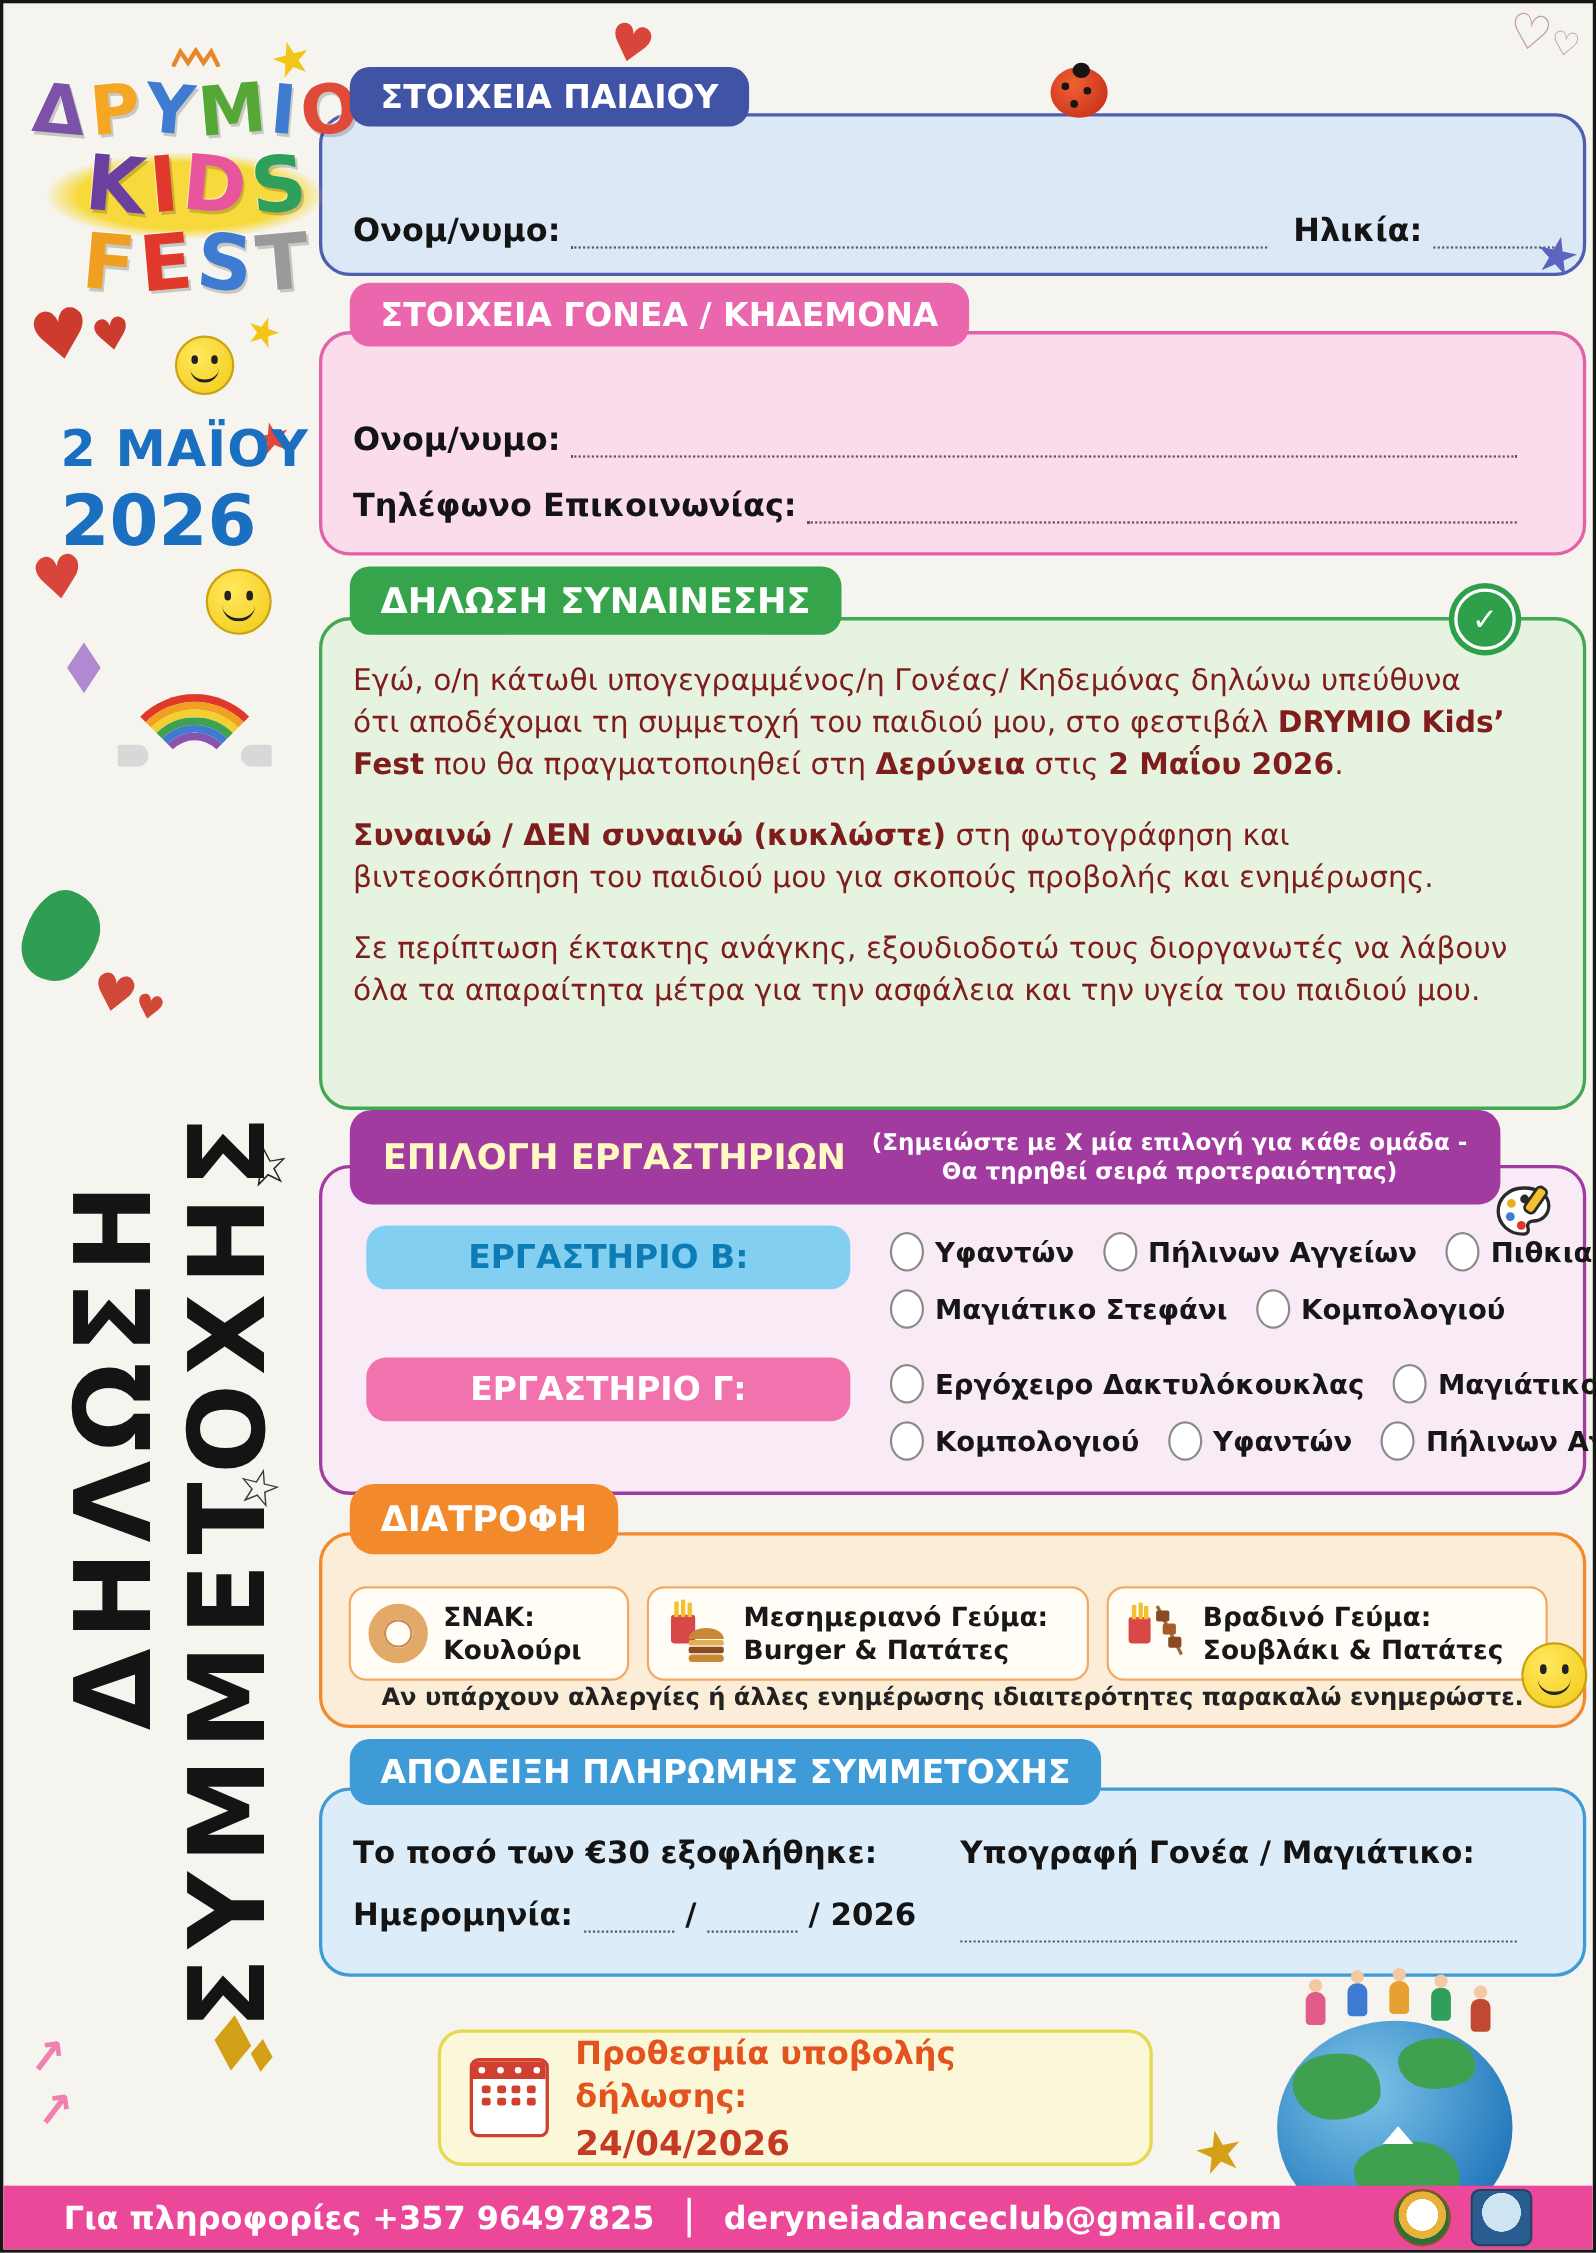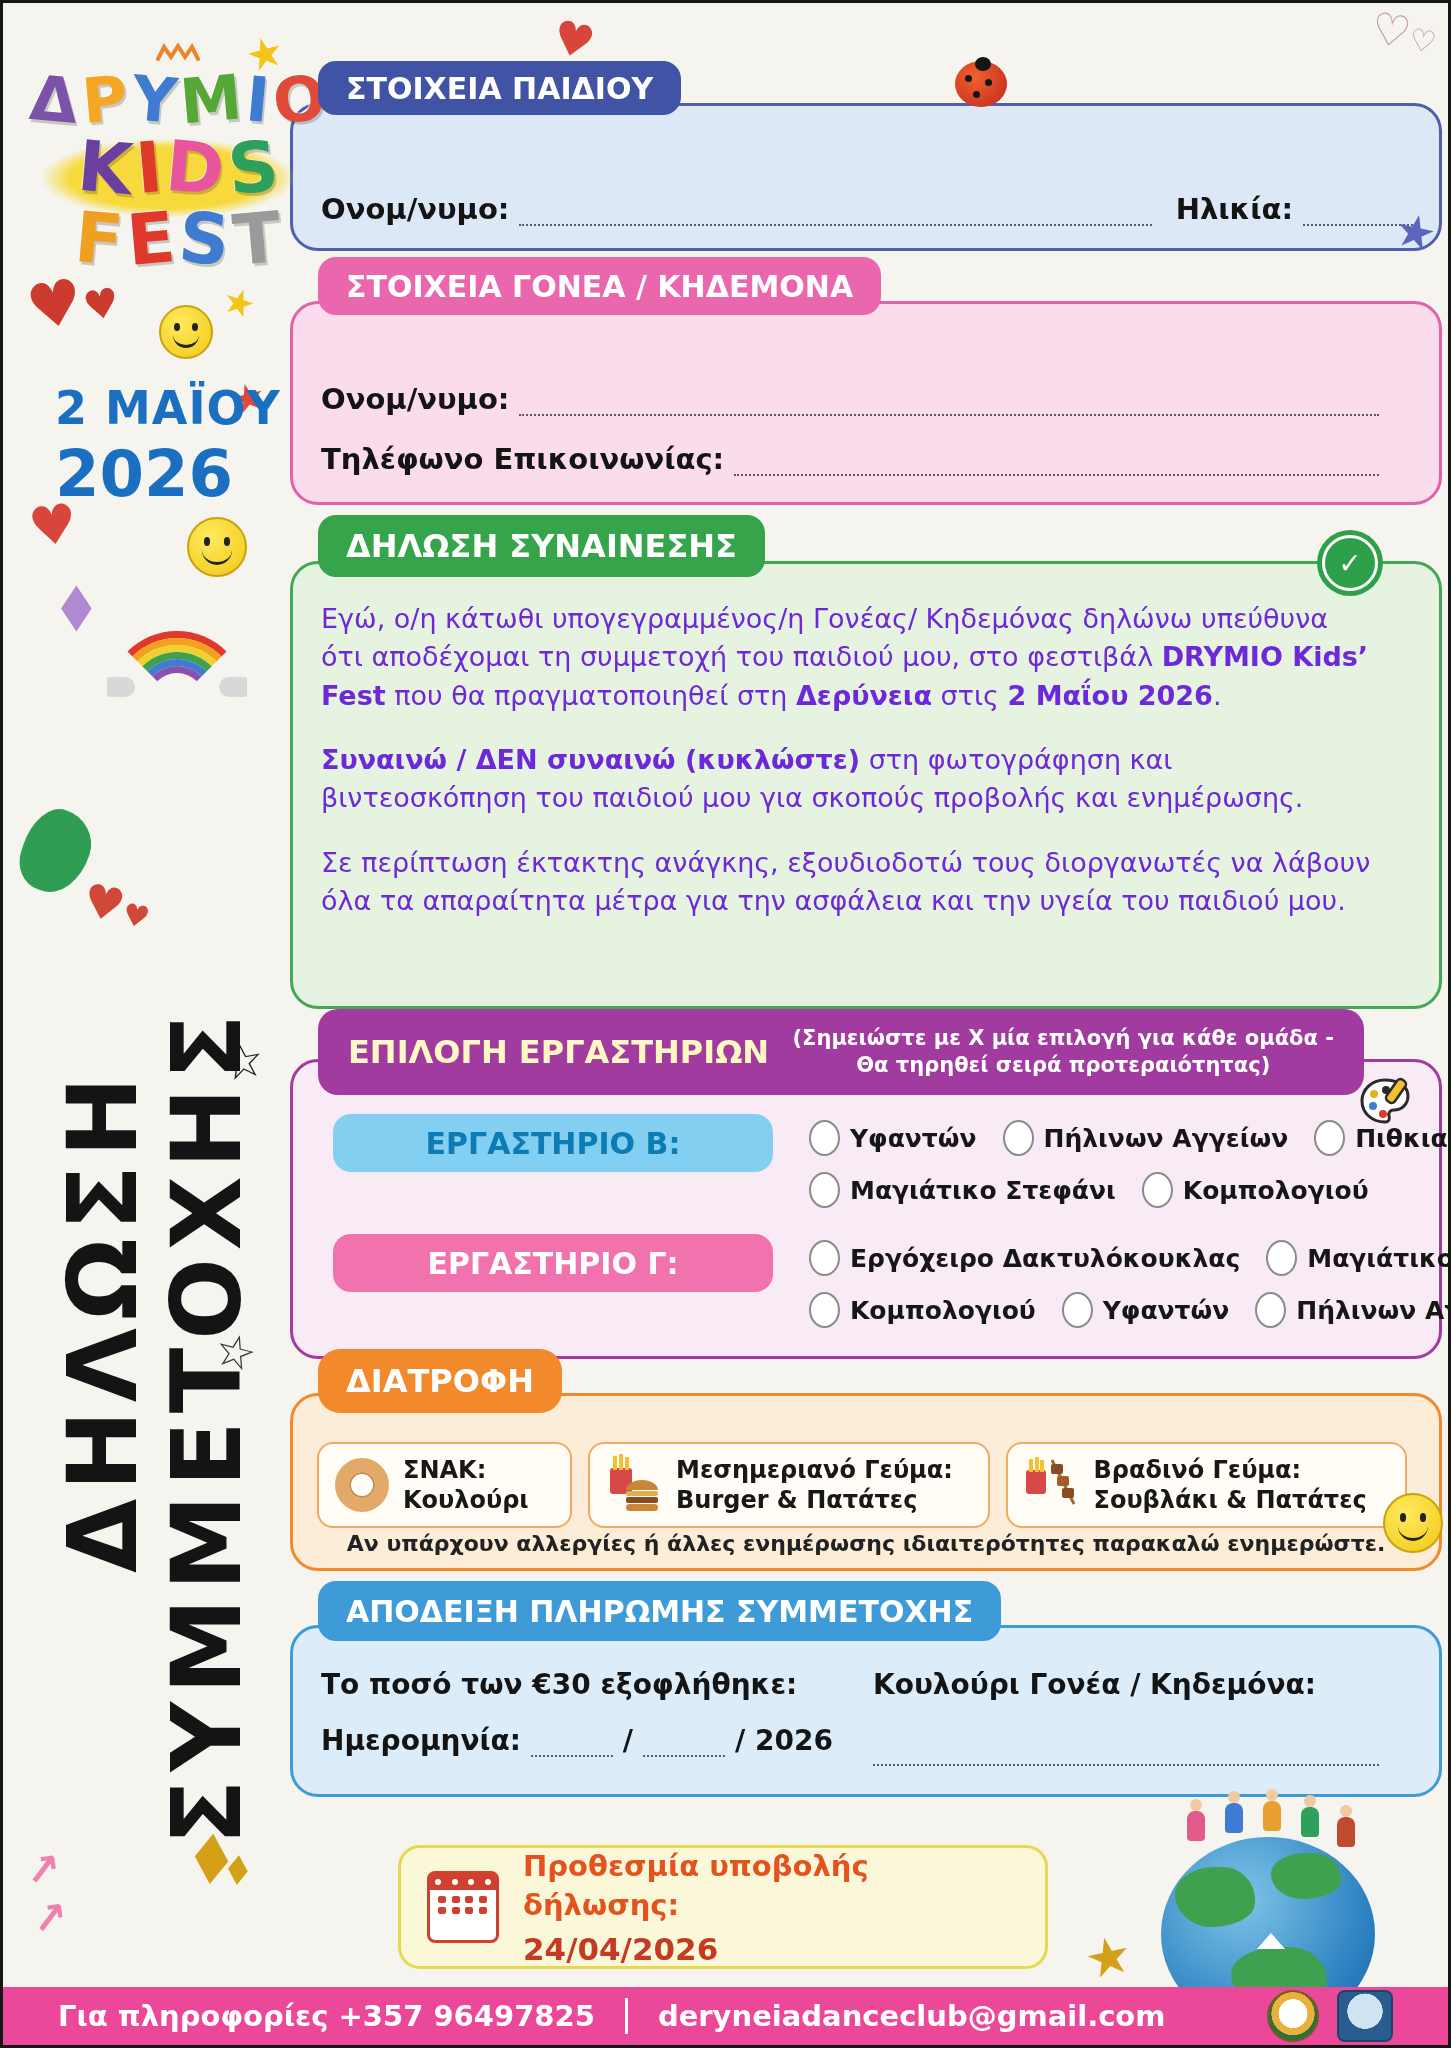--- a/index.html
+++ b/index.html
@@ -39,21 +39,21 @@
   .child-panel{left:287px;top:100px;width:1152px;height:148px;background:#dde8f6;border-color:#4e5fae;}
   .child-badge{left:315px;top:58px;height:54px;background:#4153a5;font-size:30px;}
   .child-fields{position:absolute;left:28px;right:26px;bottom:22px;}
 
   .parent-panel{left:287px;top:298px;width:1152px;height:204px;background:#fadcec;border-color:#e162a8;}
   .parent-badge{left:315px;top:254px;height:58px;background:#ea67ad;font-size:30px;}
   .parent-fields{position:absolute;left:28px;right:60px;top:78px;display:flex;flex-direction:column;gap:26px;}
 
   .consent-panel{left:287px;top:558px;width:1152px;height:448px;background:#e5f3e0;border-color:#43a854;}
   .consent-badge{left:315px;top:512px;height:62px;background:#35a44a;font-size:32px;}
-  .consent-body{position:absolute;left:28px;right:68px;top:36px;font-size:27px;line-height:1.42;color:#6d28d9;}
+  .consent-body{position:absolute;left:28px;right:68px;top:36px;font-size:27px;line-height:1.42;color:#7f1d1d;}
   .consent-body p{margin:0 0 26px 0;}
   .seal{position:absolute;right:56px;top:-34px;width:66px;height:66px;border-radius:50%;
         background:#2fa04a;display:flex;align-items:center;justify-content:center;z-index:4;}
   .seal .inner{width:50px;height:50px;border-radius:50%;border:3px solid #fff;
         display:flex;align-items:center;justify-content:center;color:#fff;font-size:28px;font-weight:800;}
 
   .ws-panel{left:287px;top:1056px;width:1152px;height:300px;background:#f8ebf6;border-color:#a13ba0;}
   .ws-header{left:315px;top:1006px;width:1046px;height:86px;background:#a13ba0;border-radius:20px;
              display:flex;align-items:center;justify-content:space-between;padding:0 30px;}
   .ws-title{font-size:32px;font-weight:800;color:#fef9c3;}
@@ -349,21 +349,21 @@
       </div>
       <div class="pay-line2">
         <span>Ημερομηνία:</span>
         <span class="dots" style="width:82px;"></span>
         <span>/</span>
         <span class="dots" style="width:82px;"></span>
         <span>/ 2026</span>
       </div>
     </div>
     <div class="pay-right">
-      <div class="sig-label">Κουλούρι Γονέα / Κηδεμόνα:</div>
+      <div class="sig-label">Υπογραφή Γονέα / Μαγιάτικο:</div>
       <div class="dots sig-dots"></div>
     </div>
   </div>
 
   <div class="deadline">
     <div class="cal">
       <div class="top">
           <i></i>
           <i></i>
           <i></i>

